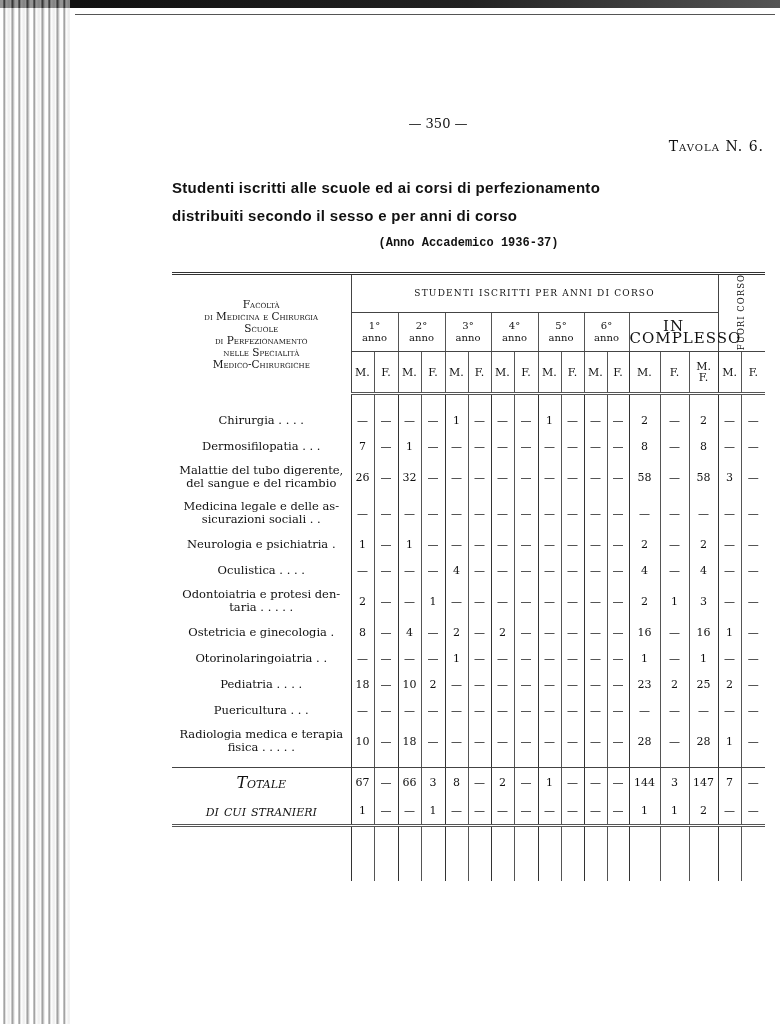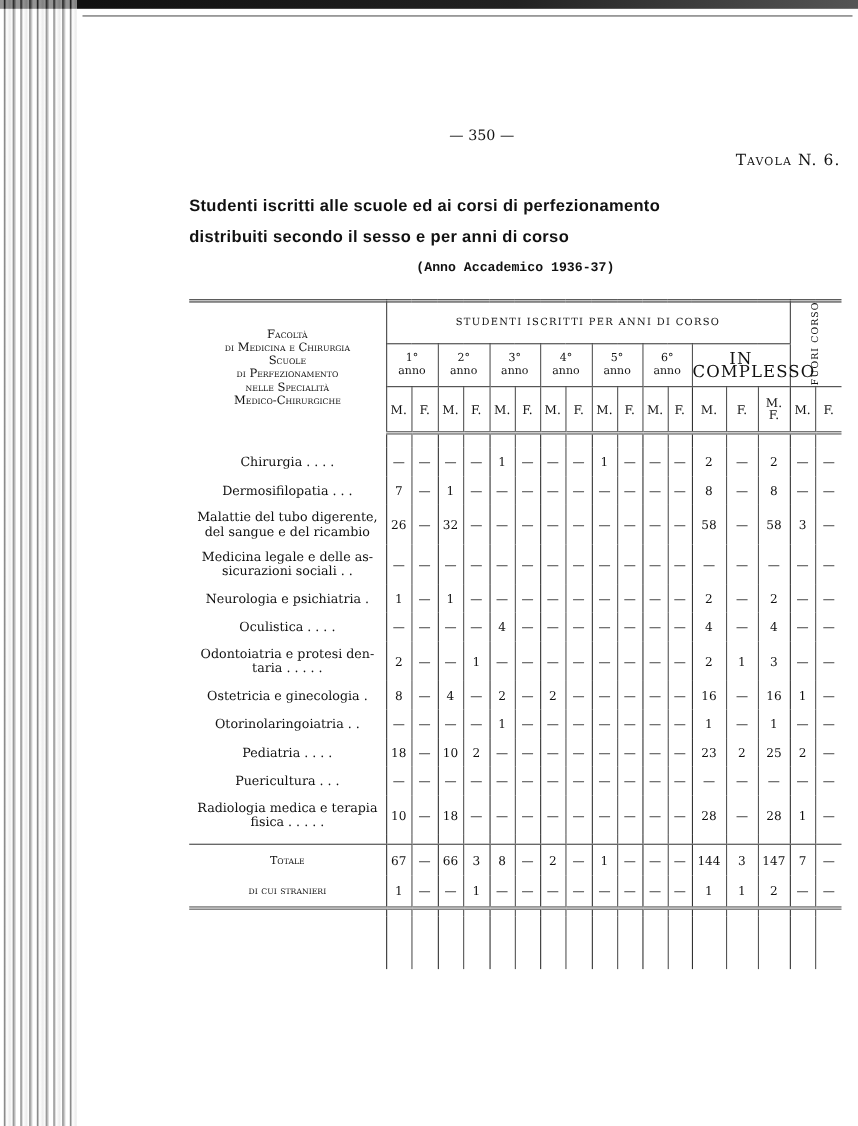--- a/index.html
+++ b/index.html
@@ -37,21 +37,21 @@
   .vl { border-left:1px solid #555; }
   .vlb { border-left:1.5px solid #333; }
   td.label { text-align:left; font-size:11.5px; line-height:13px; padding-left:0; white-space:pre-line;margin-top:44px; }
   td.num { font-weight:bold; font-size:11px; text-align:right; padding-right:4px; }
   td.num.c { text-align:center; padding-right:0; }
   tr.data td { height:26px; }
   tr.data.tall td { height:36px; }
   tr.sep td { height:12px; }
   tr.sep2 td { height:8px; border-bottom:1px solid #444; }
   tr.total td { height:28px; }
-  td.totlabel { text-align:right; padding-right:8px; font-variant:small-caps; font-size:10px; }
+  td.totlabel { text-align:right; padding-right:8px; font-variant:small-caps; font-size:16px;font-style:italic; }
   tr.endrule td { height:6px; border-top:3px double #555; }
   tr.tail td { height:48px; }
 </style>
 </head>
 <body>
 
 <div class="binding-top"></div>
 <div class="binding"></div>
 <div class="topline"></div>
 

